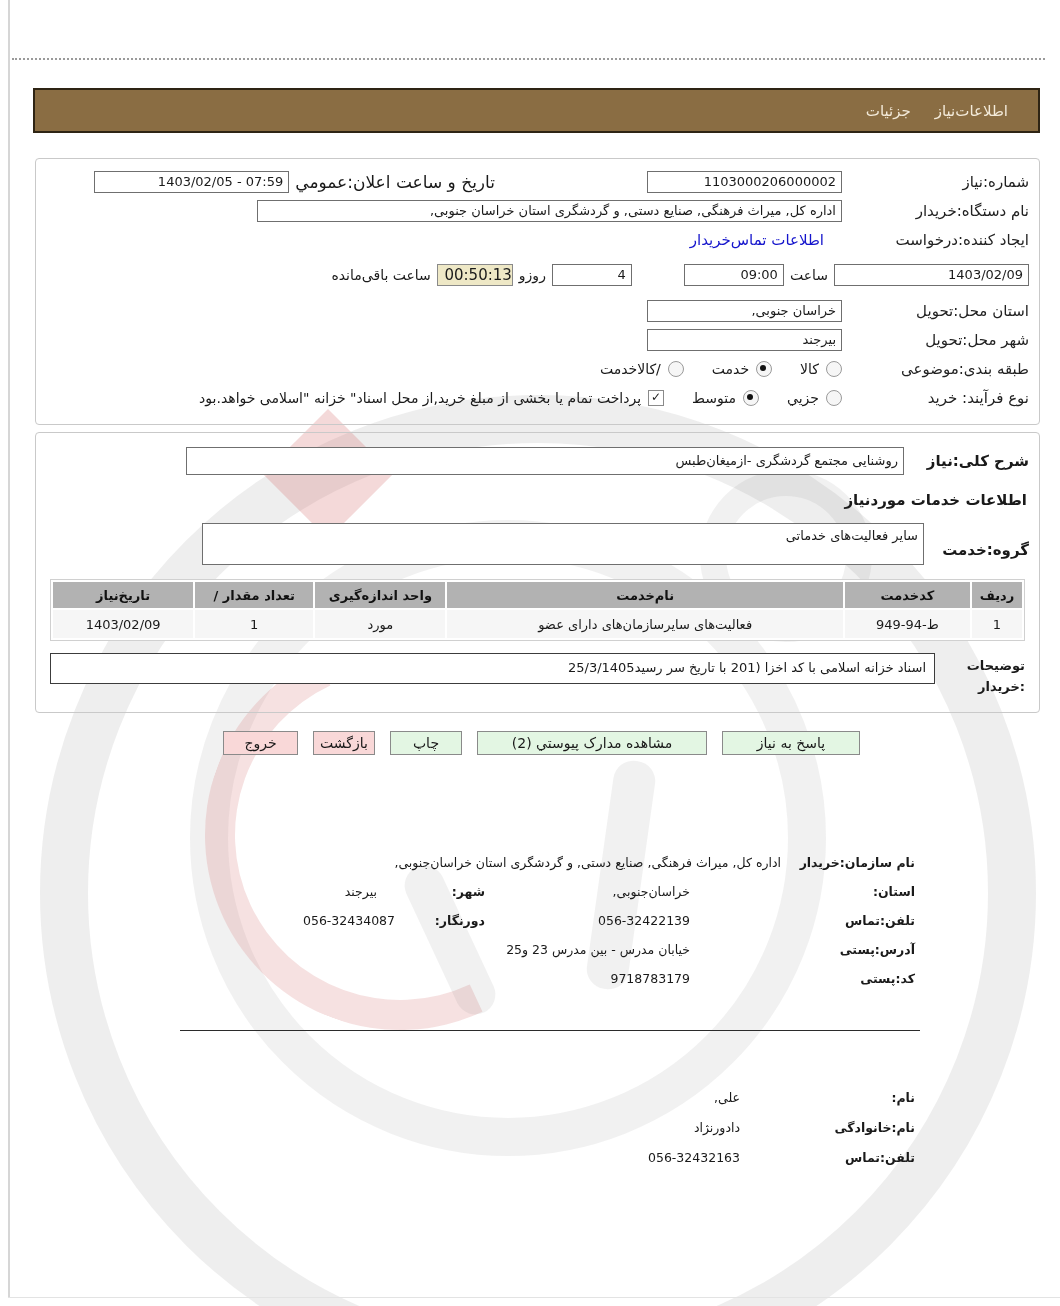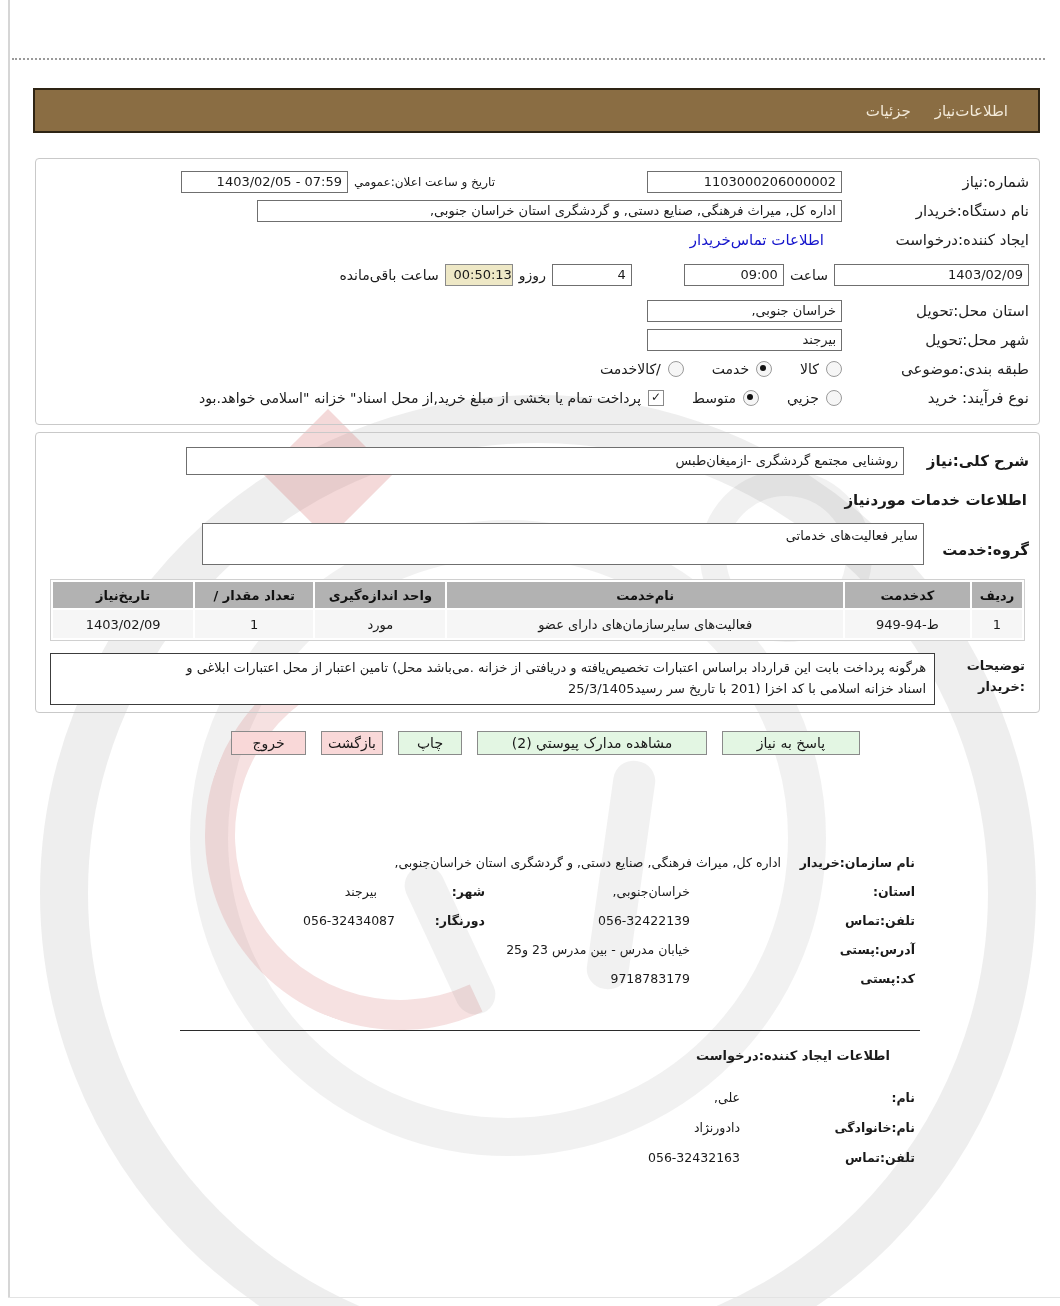--- a/index.html
+++ b/index.html
@@ -27,22 +27,22 @@
   
   .sec{position:absolute;border:1px solid #c9c9c9;border-radius:4px;box-sizing:border-box;}
   .sec1{left:35px;top:158px;width:1005px;height:267px;padding-top:6px;}
   .sec2{left:35px;top:432px;width:1005px;height:281px;}
   .row{display:flex;align-items:center;height:25px;margin:4px 10px;}
   .row.tall{height:38px;}
   .lbl{width:187px;font-size:15px;color:#222;flex:none;}
   .lbl2{line-height:1.2;}
   .inp{background:#fff;border:1px solid #6f6f6f;height:22px;line-height:20px;font-size:13px;padding:0 5px;
        box-sizing:border-box;white-space:nowrap;overflow:hidden;flex:none;}
-  .count{background:#eee8c6;border:1px solid #8a8a8a;width:68px;height:22px;line-height:20px;text-align:right;
-         font-size:13px;box-sizing:border-box;flex:none;}
+  .count{background:#eee8c6;border:1px solid #8a8a8a;width:76px;height:22px;line-height:20px;text-align:right;
+         font-size:15px;box-sizing:border-box;flex:none;}
   .small-lbl{font-size:14px;margin:0 6px;white-space:nowrap;}
   .link{color:#1414cc;font-size:15px;margin-right:18px;cursor:pointer;white-space:nowrap;}
   .radio{width:14px;height:14px;border:1px solid #9a9a9a;border-radius:50%;background:#f6f6f6;margin-left:7px;
          flex:none;position:relative;cursor:pointer;}
   .radio.on::after{content:"";position:absolute;left:3px;top:3px;width:6px;height:6px;border-radius:50%;background:#111;}
   .opt{font-size:14px;margin-left:28px;white-space:nowrap;}
   .checkbox{width:14px;height:14px;border:1px solid #8a8a8a;background:#fff;margin-left:7px;flex:none;
             font-size:12px;line-height:13px;text-align:center;font-weight:bold;cursor:pointer;}
   
   .desc-row{display:flex;align-items:center;margin:14px 10px 0;}
@@ -98,22 +98,22 @@
 
     <div class="bar1">
       <span class="tab">اطلاعات‌نیاز</span>
       <span class="tab">جزئیات</span>
     </div>
 
     <div class="sec sec1">
       <div class="row">
         <span class="lbl">شماره:نیاز</span>
         <span class="inp" style="width:195px">1103000206000002</span>
-        <span class="small-lbl" style="margin-right:152px;font-size:12px">تاریخ و ساعت اعلان:عمومي</span>
-        <span class="inp" style="width:167px">07:59 - 1403/02/05</span>
+        <span class="small-lbl" style="margin-right:152px;font-size:17px">تاریخ و ساعت اعلان:عمومي</span>
+        <span class="inp" style="width:195px">07:59 - 1403/02/05</span>
       </div>
       <div class="row">
         <span class="lbl">نام دستگاه:خریدار</span>
         <span class="inp" style="width:585px">اداره کل, میراث فرهنگی,  صنایع دستی, و گردشگری استان خراسان جنوبی,</span>
       </div>
       <div class="row">
         <span class="lbl">ایجاد کننده:درخواست</span>
         <span class="link">اطلاعات تماس‌خریدار</span>
       </div>
       <div class="row tall">
@@ -194,30 +194,29 @@
             </tr>
           </tbody>
         </table>
       </div>
       <div class="notes-row">
         <span class="notes-lbl">
           <span style="display:block">توضیحات</span>
           <span style="display:block">:خریدار</span>
         </span>
         <span class="notes-box">
-          <span style="display:block">هرگونه پرداخت بابت این قرارداد براساس اعتبارات تخصیص‌یافته و دریافتی از خزانه .می‌باشد محل) تامین اعتبار از محل اعتبارات ابلاغی و</span>
           <span style="display:block">اسناد خزانه اسلامی با کد اخزا (201 با تاریخ سر رسید25/3/1405</span>
         </span>
       </div>
     </div>
 
     <div class="btns">
       <span class="btn green" style="width:138px">پاسخ به نیاز</span>
       <span class="btn green" style="width:230px">مشاهده مدارک پیوستي (2)</span>
-      <span class="btn green" style="width:64px">چاپ</span>
+      <span class="btn green" style="width:72px">چاپ</span>
       <span class="btn pink" style="width:62px">بازگشت</span>
       <span class="btn pink" style="width:75px">خروج</span>
     </div>
 
 
     <div class="contact">
       <div class="clbl">نام سازمان:خریدار</div>
       <div class="span3 pr4">اداره کل, میراث فرهنگی, صنایع دستی, و گردشگری استان خراسان‌جنوبی,</div>
 
       <div class="clbl">استان:</div>
@@ -232,21 +231,20 @@
 
       <div class="clbl">آدرس:پستی</div>
       <div class="span3 pr95">خیابان مدرس - بین مدرس 23 و25</div>
 
       <div class="clbl">کد:پستی</div>
       <div class="span3 pr95">9718783179</div>
     </div>
 
     <div class="divider"></div>
 
-    <div class="creator-head">اطلاعات ایجاد کننده:درخواست</div>
     <div class="creator">
       <div class="clbl">نام:</div>
       <div class="pr45">علی,</div>
       <div class="clbl">نام:خانوادگی</div>
       <div class="pr45">دادورنژاد</div>
       <div class="clbl">تلفن:تماس</div>
       <div class="pr45">056-32432163</div>
     </div>
   </div>
 </div>

